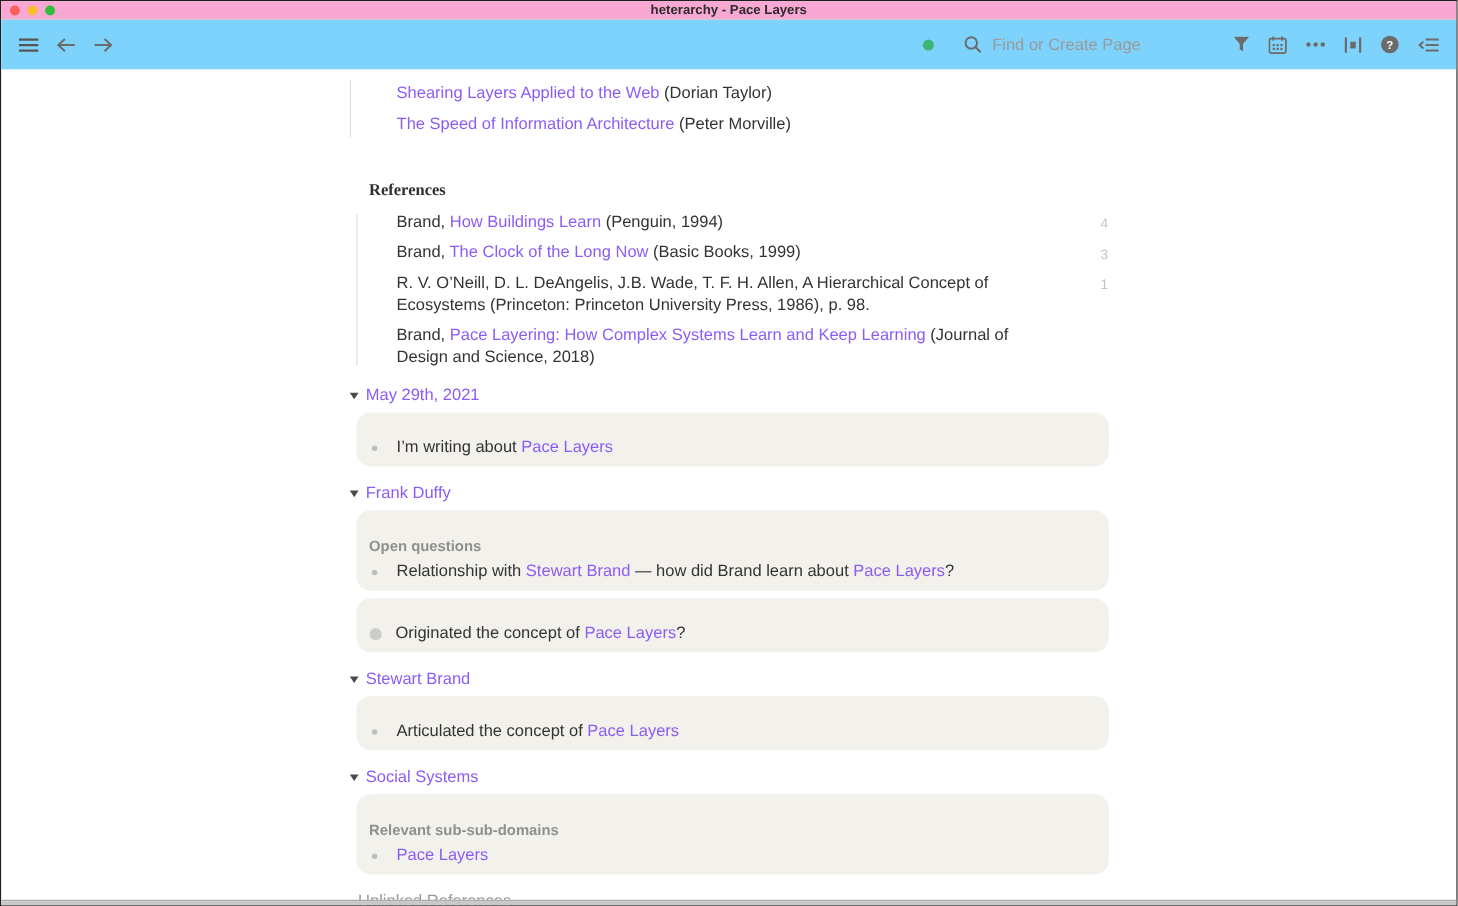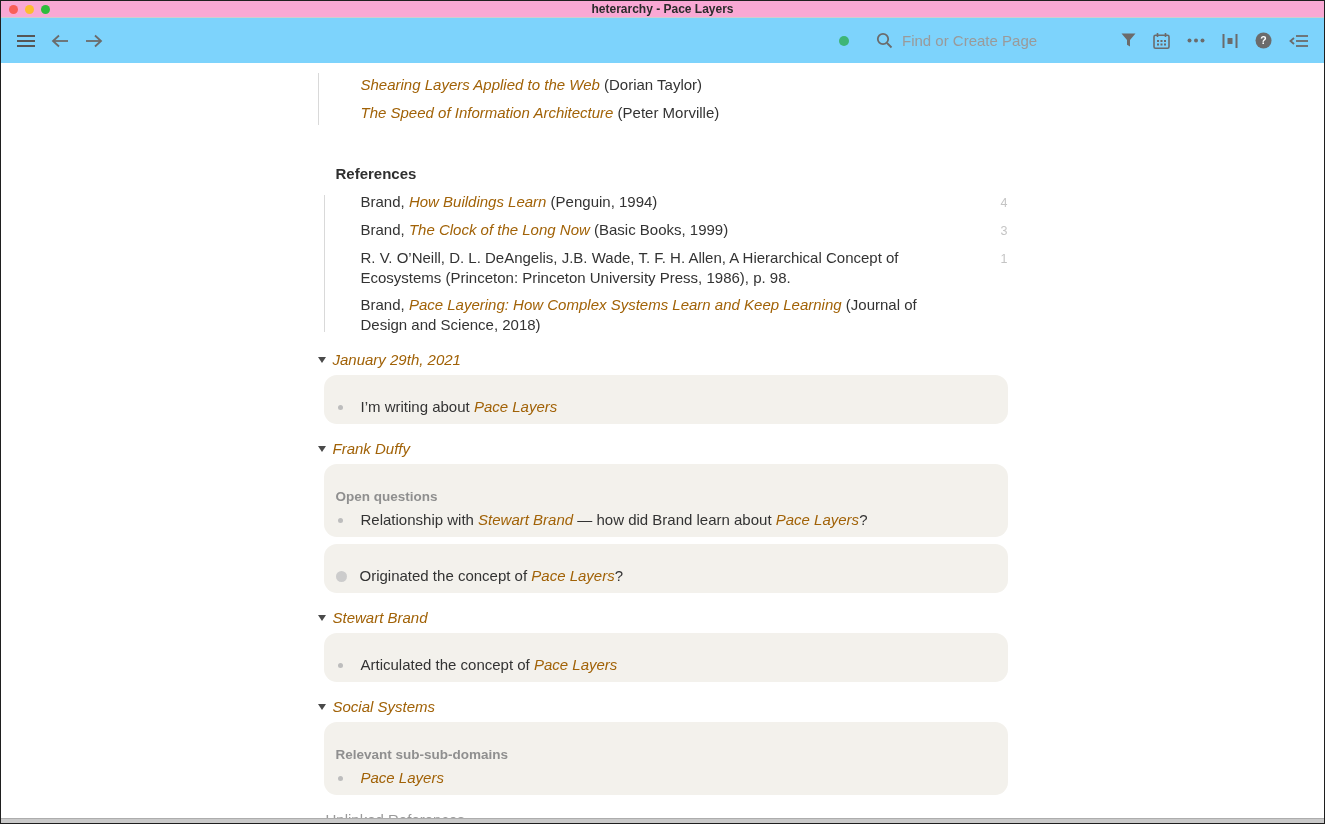--- a/index.html
+++ b/index.html
@@ -43,31 +43,31 @@
   .searchbox { display: flex; align-items: center; gap: 9px; margin-right: 42px; }
   .searchbox input {
     border: none; outline: none; font-size: 15px; width: 160px;
     font-family: inherit; color: #333; background: transparent;
   }
   .searchbox input::placeholder { color: #9a9a9a; opacity: 1; }
 
   
   .content { width: 690px; margin: 0 auto; padding-top: 6px; }
 
-  .rlink { color: #a16207; cursor: pointer; font-style: italic; }
+  .rlink { color: #8b5cf6; cursor: pointer; }
 
   .top-items { position: relative; padding-left: 43px; margin-top: 2px; }
   .top-items::before {
     content: ""; position: absolute; left: 0px; top: 2px; bottom: 2px;
     width: 1px; background: #d9d9d9;
   }
   .top-item { font-size: 15px; line-height: 28px; }
 
   .refs-section { margin-top: 38px; }
-  .refs-heading { font-size: 15px; font-weight: bold; color: #2f2f2f; padding-left: 18px; }
+  .refs-heading { font-size: 15px; font-weight: bold; color: #2f2f2f; padding-left: 18px; font-family: Liberation Serif, serif; }
   .refs-list { position: relative; padding-left: 43px; margin-top: 10px; }
   .refs-list::before {
     content: ""; position: absolute; left: 6px; top: 3px; bottom: 3px;
     width: 1px; background: #d9d9d9;
   }
   .ref-row { display: flex; align-items: flex-start; font-size: 15px; line-height: 20px; margin: 7px 0; }
   .ref-text { flex: 1; padding-right: 40px; }
   .ref-count { width: 20px; text-align: right; font-size: 12.5px; color: #c4c4c4; padding-top: 1px; }
 
   .linkedrefs-header {
@@ -249,21 +249,21 @@
           <div class="ref-count"></div>
         </div>
       </div>
   </div>
 
 
   <div id="linked-groups">
       <div class="group">
         <div class="group-header">
           <span class="tri"></span>
-          <span class="group-title rlink">January 29th, 2021</span>
+          <span class="group-title rlink">May 29th, 2021</span>
         </div>
         <div class="ref-block">
           <div class="bullet-row">
             <span class="bullet small"></span>
             <span class="row-text"><span>I’m writing about </span><span class="rlink">Pace Layers</span></span>
           </div>
         </div>
       </div>
       <div class="group">
         <div class="group-header">

